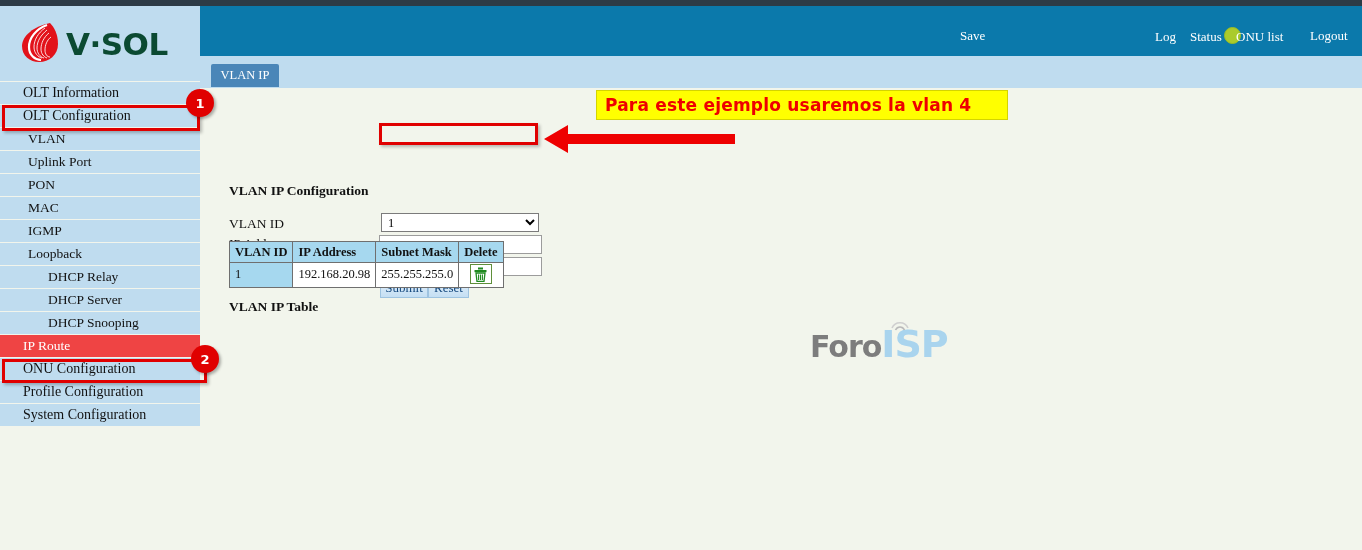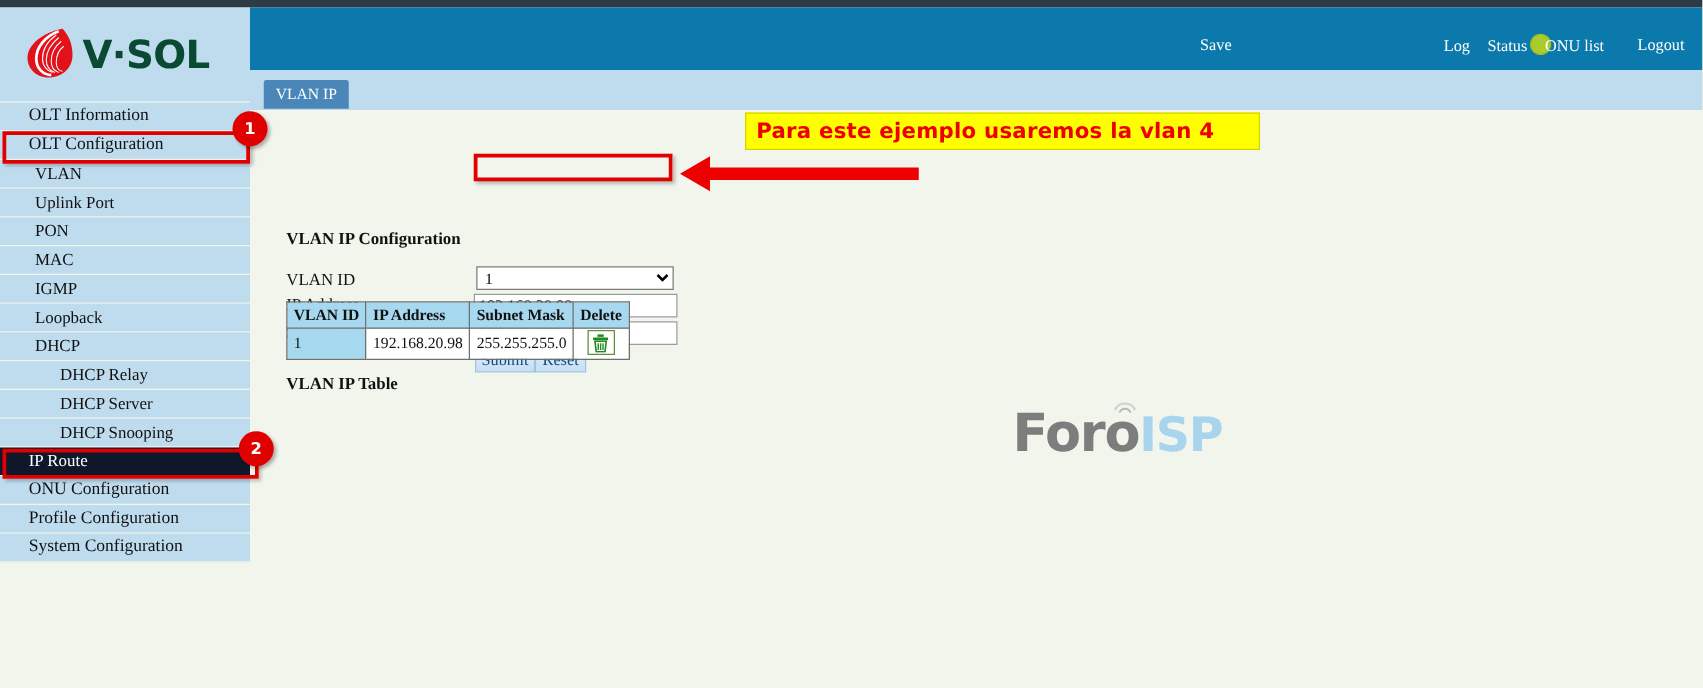--- a/index.html
+++ b/index.html
@@ -61,21 +61,21 @@
   .sidebar { position: absolute; left: 0; top: 82px; width: 200px; }
   .nav-item {
     position: relative; height: 23px; margin-bottom: 0px;
     background: #bfdcef; color: #111111; font-size: 13.5px;
     display: flex; align-items: center; border-bottom: 1px solid #f2f5ec;
     white-space: nowrap;
   }
   .nav-l0 { padding-left: 23px; font-size: 14px; }
   .nav-l1 { padding-left: 28px; }
   .nav-l2 { padding-left: 48px; }
-  .nav-item.active { background: #0f172a; color: #ffffff; padding-left: 23px; }
+  .nav-item.active { background: #ef4444; color: #ffffff; padding-left: 23px; }
 
   
   .content { position: absolute; left: 200px; top: 88px; width: 1162px; height: 462px; background: #f2f5ec; }
   .section-title {
     position: absolute; font-weight: bold; font-size: 13.5px; color: #111;
   }
   .form-label { position: absolute; font-size: 13.5px; color: #111; }
 
   select.vlan-select {
     position: absolute; left: 381px; top: 125px; width: 158px; height: 19px;
@@ -133,21 +133,21 @@
     background: #e00000; color: #ffffff;
     font-family: "DejaVu Sans", sans-serif; font-weight: bold; font-size: 13px;
     display: flex; align-items: center; justify-content: center;
     box-shadow: 2px 2px 3px rgba(0,0,0,0.3);
   }
   .arrow-svg { position: absolute; left: 528px; top: 122px; }
 
   
   .watermark { position: absolute; left: 610px; top: 234px; }
   .wm-foro {
-    font-family: "DejaVu Sans", sans-serif; font-weight: bold; font-size: 42px;
+    font-family: "DejaVu Sans", sans-serif; font-weight: bold; font-size: 30px;
     color: #7d7d7d; letter-spacing: -1px;
   }
   .wm-isp {
     font-family: "DejaVu Sans", sans-serif; font-weight: bold; font-size: 38px;
     color: #a9d4ee; letter-spacing: -1px;
   }
 </style>
 </head>
 <body>
 
@@ -171,21 +171,20 @@
 
   <div class="sidebar" id="sidebar">
       <div class="nav-item nav-l0">OLT Information</div>
       <div class="nav-item nav-l0">OLT Configuration</div>
       <div class="nav-item nav-l1">VLAN</div>
       <div class="nav-item nav-l1">Uplink Port</div>
       <div class="nav-item nav-l1">PON</div>
       <div class="nav-item nav-l1">MAC</div>
       <div class="nav-item nav-l1">IGMP</div>
       <div class="nav-item nav-l1">Loopback</div>
-      <div class="nav-item nav-l1">DHCP</div>
       <div class="nav-item nav-l2">DHCP Relay</div>
       <div class="nav-item nav-l2">DHCP Server</div>
       <div class="nav-item nav-l2">DHCP Snooping</div>
       <div class="nav-item nav-l2 active">IP Route</div>
       <div class="nav-item nav-l0">ONU Configuration</div>
       <div class="nav-item nav-l0">Profile Configuration</div>
       <div class="nav-item nav-l0">System Configuration</div>
     </div>
 
   <div class="header">

